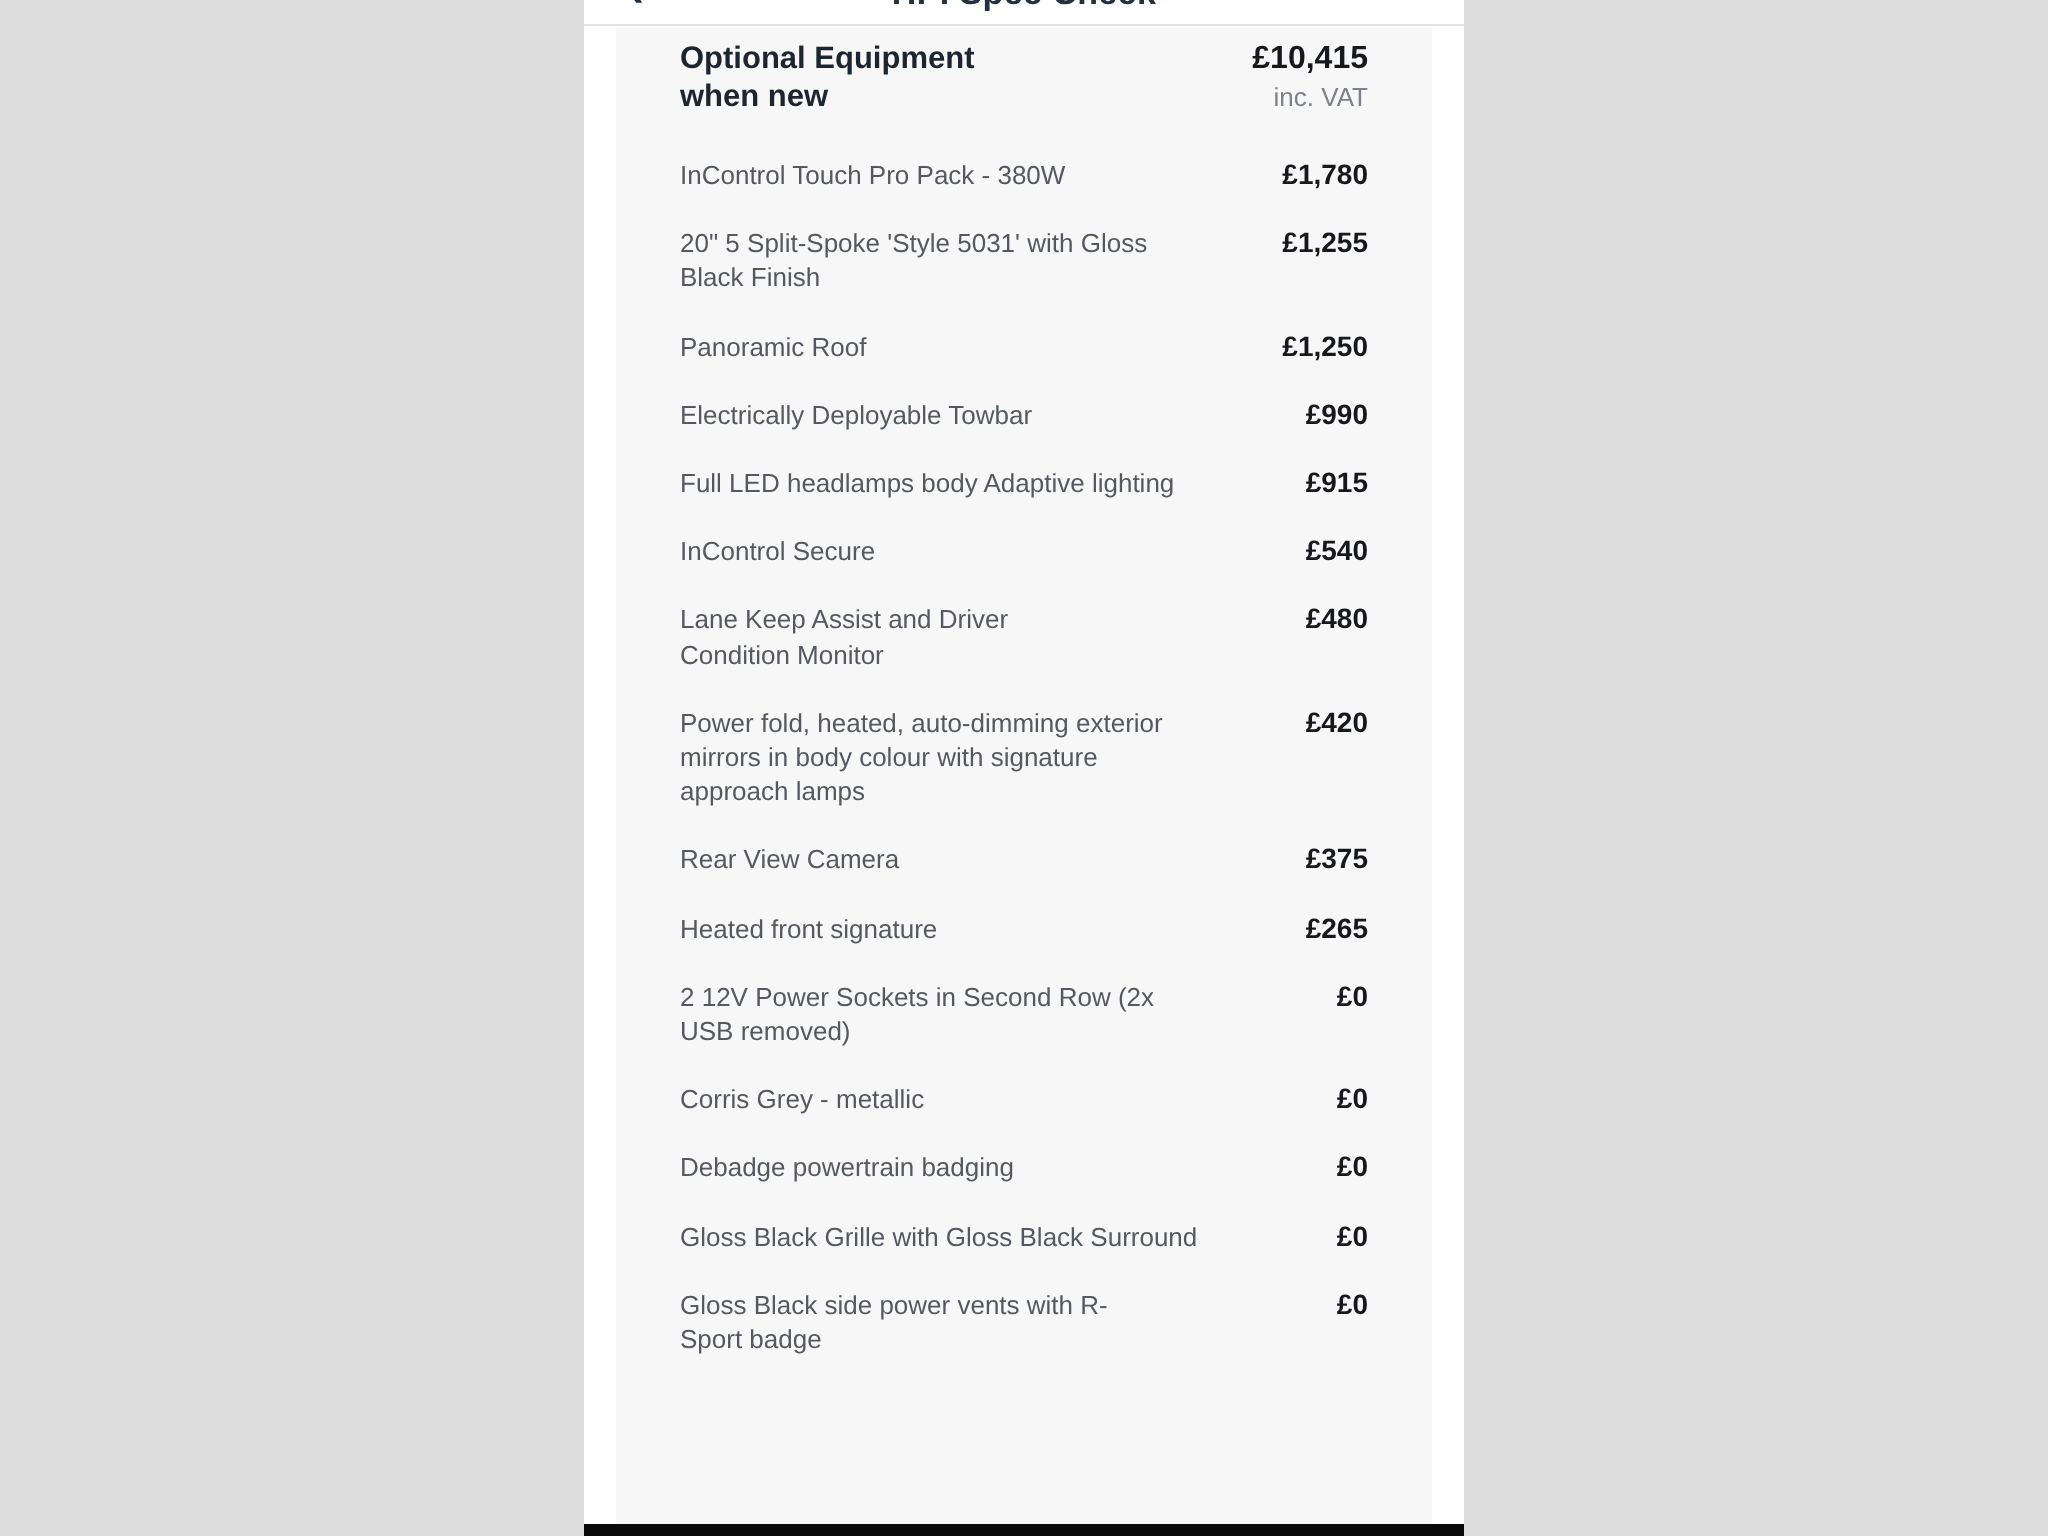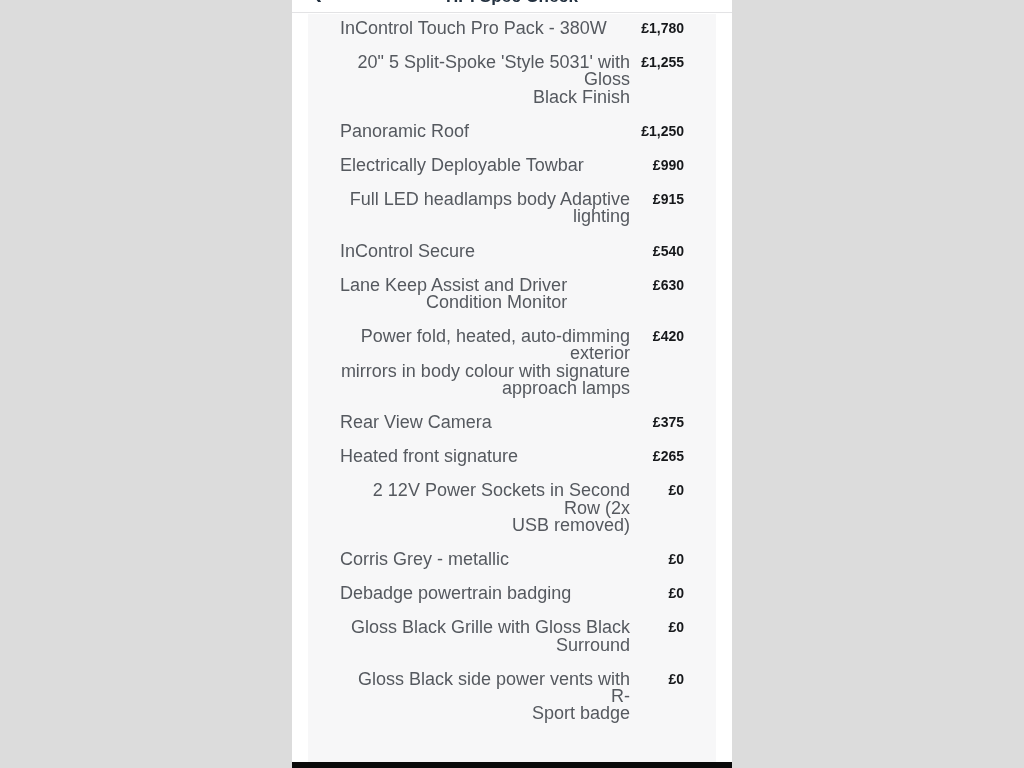--- a/index.html
+++ b/index.html
@@ -80,26 +80,25 @@
     margin-top: 1px;
   }
 
   .row {
     display: flex;
     justify-content: space-between;
     align-items: flex-start;
     margin-bottom: 17px;
   }
   .row-label {
-    font-size: 18px;
+    font-size: 13px;
     line-height: 17.2px;
     color: #55595f;
     white-space: pre-line;
     max-width: 290px;
-    text-align: right;
   }
   .row-price {
     font-size: 14px;
     font-weight: 700;
     line-height: 17.2px;
     color: #16181b;
     text-align: right;
     flex-shrink: 0;
     padding-left: 10px;
   }
@@ -119,20 +118,28 @@
 <div class="stage">
   <div class="card">
 
     <div class="appbar">
       <span class="appbar-back">‹</span>
       <div class="appbar-title">HPI Spec Check</div>
     </div>
 
     <div class="panel">
 
+      <div class="panel-header">
+        <div class="panel-title">Optional Equipment
+when new</div>
+        <div class="panel-total">
+          <div class="panel-total-amount">£10,415</div>
+          <div class="panel-total-vat">inc. VAT</div>
+        </div>
+      </div>
 
       <div id="equipment-list">
         <div class="row">
           <div class="row-label">InControl Touch Pro Pack - 380W</div>
           <div class="row-price">£1,780</div>
         </div>
 
         <div class="row">
           <div class="row-label">20" 5 Split-Spoke 'Style 5031' with Gloss
 Black Finish</div>
@@ -157,21 +164,21 @@
 
 
         <div class="row">
           <div class="row-label">InControl Secure</div>
           <div class="row-price">£540</div>
         </div>
 
         <div class="row">
           <div class="row-label">Lane Keep Assist and Driver
 Condition Monitor</div>
-          <div class="row-price">£630</div>
+          <div class="row-price">£480</div>
         </div>
 
         <div class="row">
           <div class="row-label">Power fold, heated, auto-dimming exterior
 mirrors in body colour with signature
 approach lamps</div>
           <div class="row-price">£420</div>
         </div>
 
 

